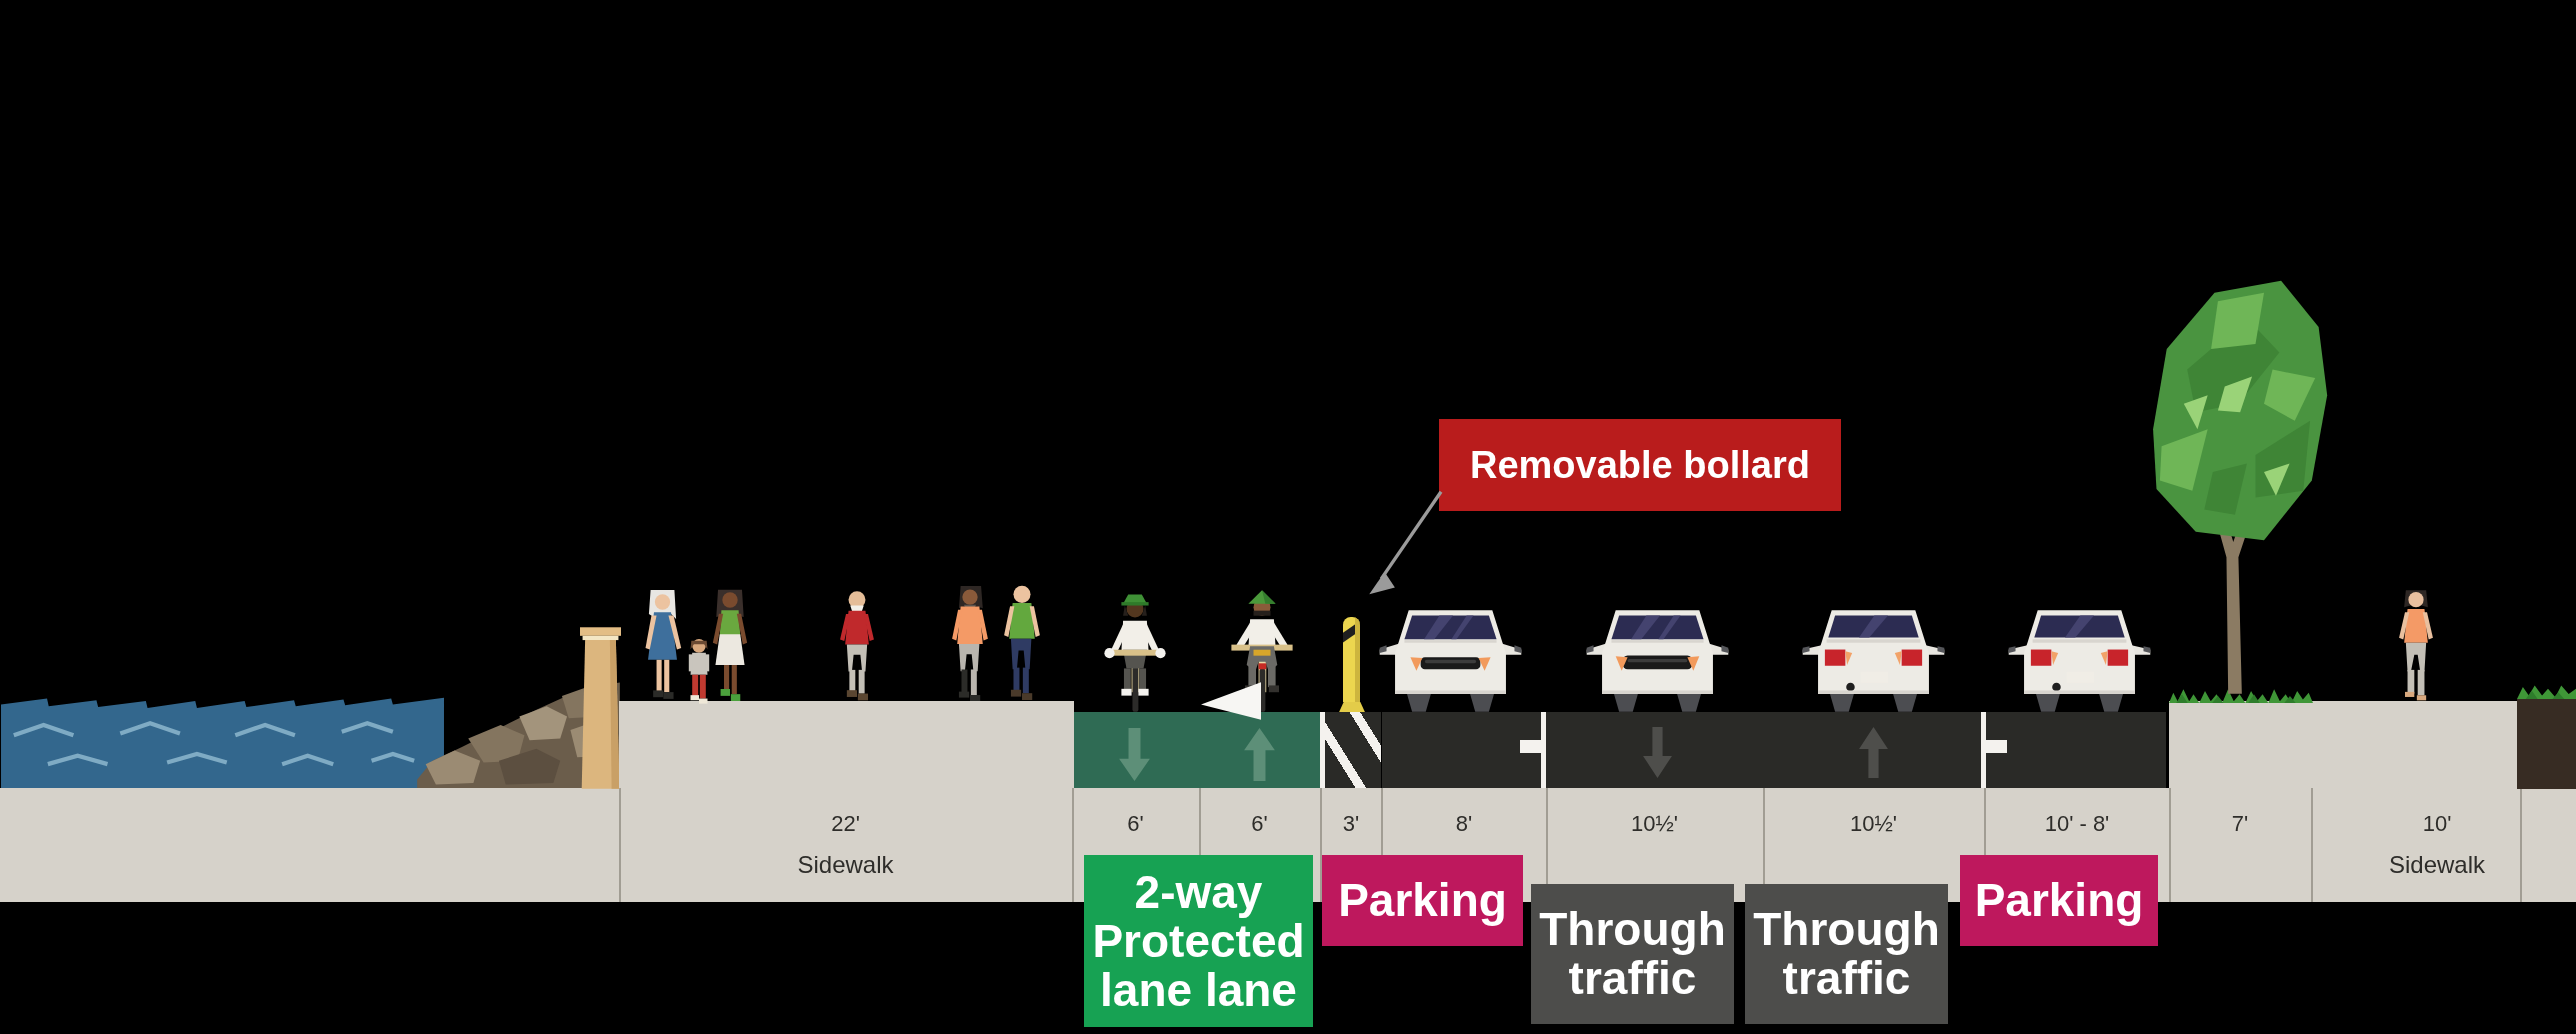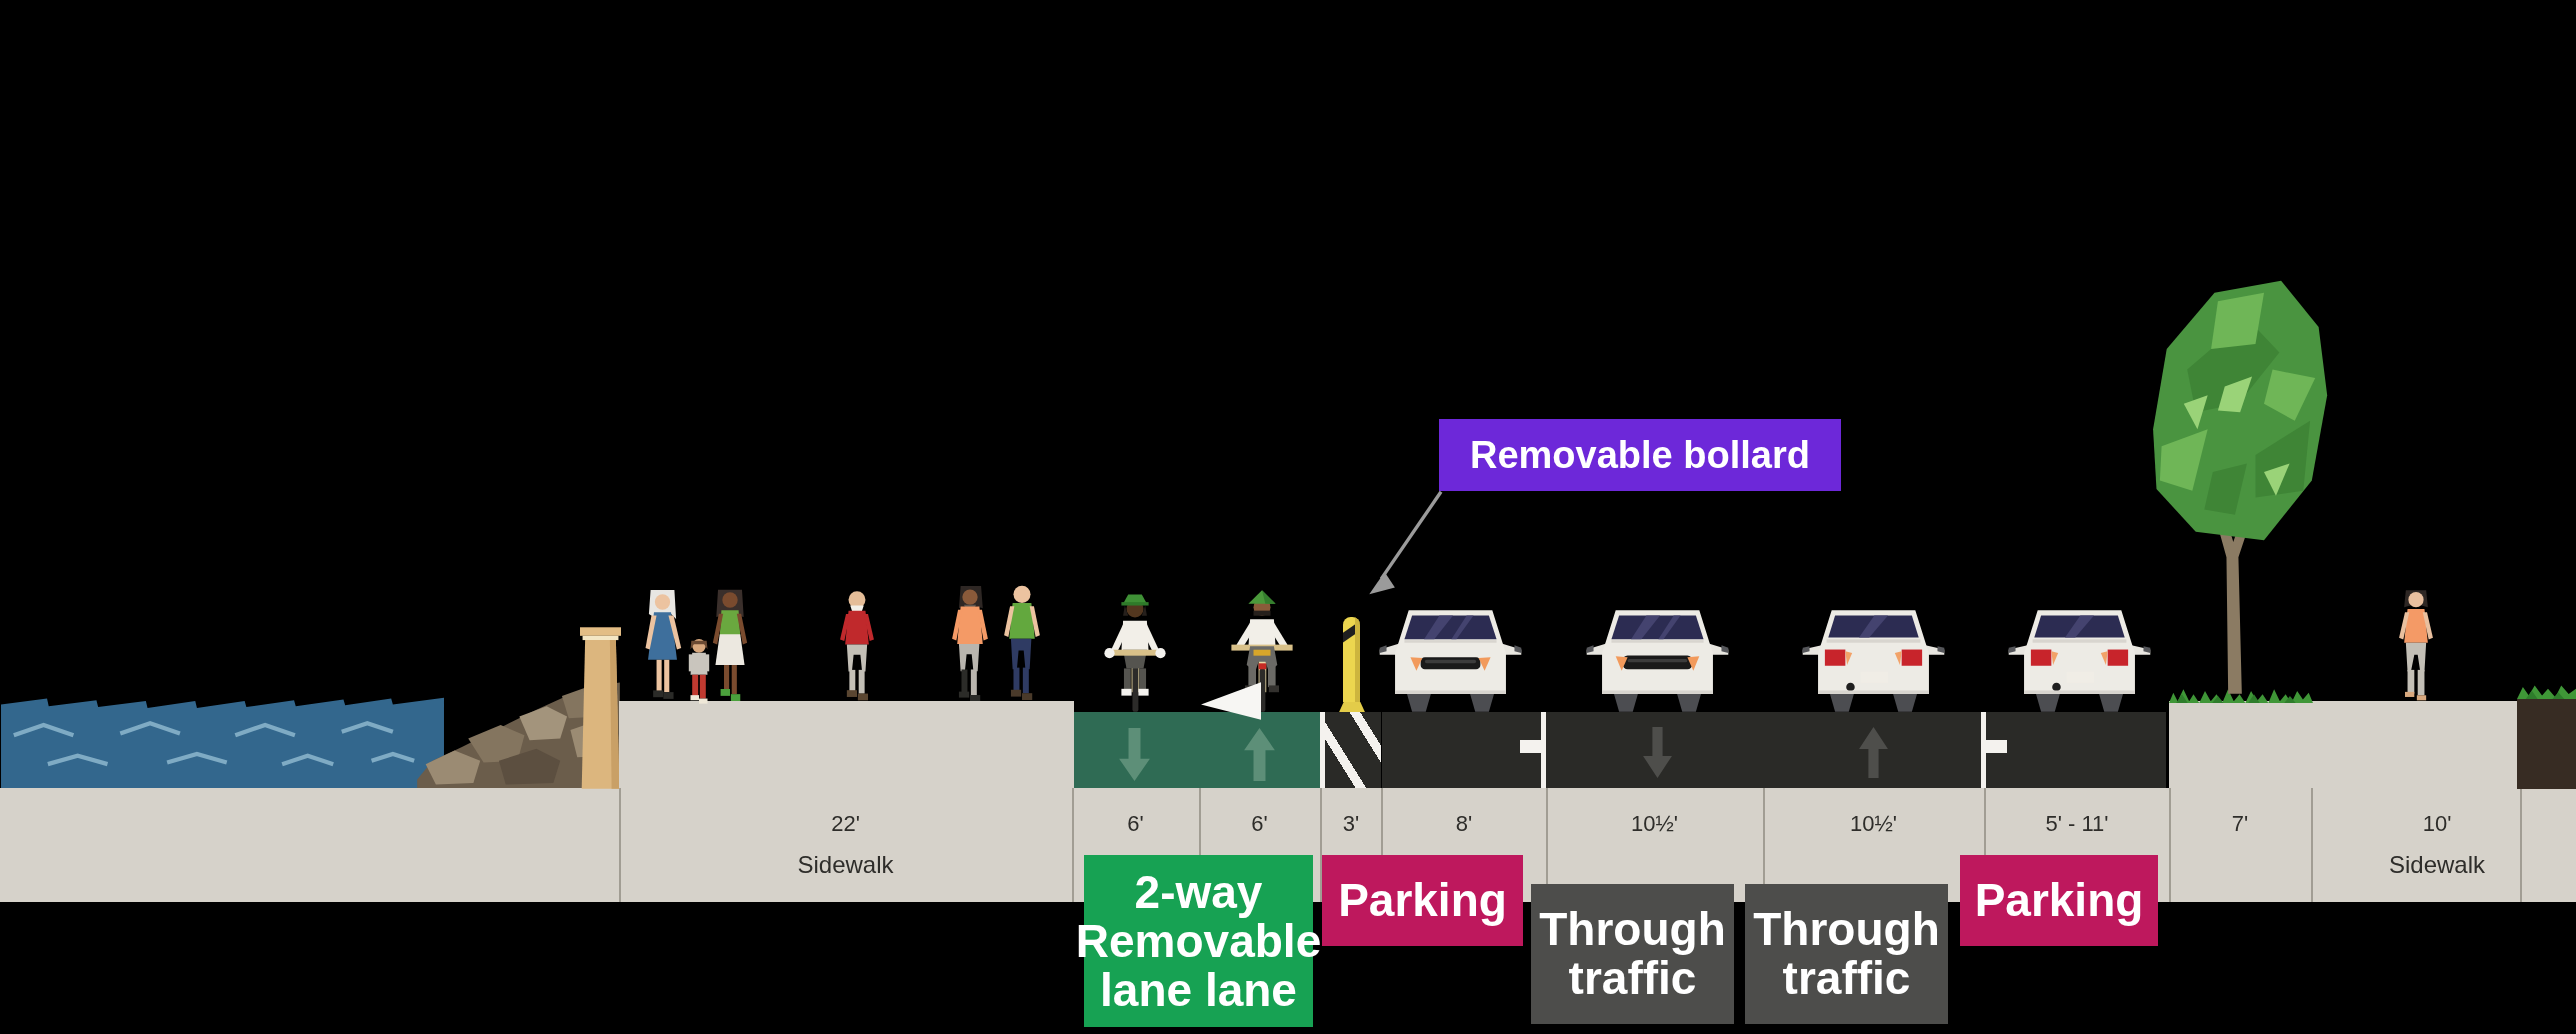--- a/index.html
+++ b/index.html
@@ -21,21 +21,21 @@
           background-image:repeating-linear-gradient(58deg,rgba(0,0,0,0) 0 26px,#f4f2ee 26px 35px);}
   .laneline{top:712px;width:5.1px;height:76px;background:#f4f2ee;}
   .nub{top:740px;width:20.5px;height:13px;background:#f4f2ee;}
   
   .zlbl{display:flex;flex-direction:column;align-items:center;justify-content:center;
         color:#fff;font-weight:bold;font-size:46px;line-height:49px;text-align:center;}
   .zlbl.blue{background:#be185d;}
   .zlbl.dark{background:#4d4d4b;margin-top:29px;}
   .zlbl.green{background:#17a253;}
   
-  #callout-box{left:1439px;top:419px;width:402px;height:72px;background:#6d28d9;
+  #callout-box{left:1439px;top:419px;width:402px;height:92px;background:#b91c1c;
         display:flex;align-items:center;justify-content:center;color:#fff;
         font-weight:bold;font-size:38px;}
   
   #bollard{left:1343px;top:617px;width:17px;height:85px;background:#ecd64f;
            border-radius:7.7px 7.7px 0 0;overflow:hidden;}
   #bollard .stripe{position:absolute;left:-5.1px;top:10.3px;width:29px;height:7.7px;background:#1f1f1f;
            transform:rotate(-35deg);}
   #bollard .shade{position:absolute;right:0;top:0;width:5.1px;height:100%;background:#cdb53e;}
   #bollard-base{left:1339px;top:702px;width:26px;height:10.3px;background:#e3cc49;
            clip-path:polygon(18% 0,82% 0,100% 100%,0 100%);}
@@ -64,21 +64,21 @@
   <div class="abs seg" style="left:1382px;width:164px;">
     <span class="ft">8'</span>
   </div>
   <div class="abs seg" style="left:1546px;width:217px;">
     <span class="ft">10½'</span>
   </div>
   <div class="abs seg" style="left:1763px;width:221px;">
     <span class="ft">10½'</span>
   </div>
   <div class="abs seg" style="left:1984px;width:186px;">
-    <span class="ft">5' - 11'</span>
+    <span class="ft">10' - 8'</span>
   </div>
   <div class="abs seg" style="left:2169px;width:142px;">
     <span class="ft">7'</span>
   </div>
   <div class="abs seg" style="left:2311px;width:252px;">
     <span class="ft">10'</span>
     <span class="nm">Sidewalk</span>
   </div>
 
   <div class="abs divider" style="left:619px;"></div>
@@ -398,21 +398,21 @@
   </svg>
 
   <div class="abs" id="planter"></div>
   <svg class="abs" style="left:2517px;top:682px;" width="59" height="17" viewBox="0 0 80 20" preserveAspectRatio="none">
     <path fill="#3f9637" d="M0,20 L8,6 16,16 24,4 34,16 42,8 52,18 60,4 70,14 80,8 80,20 Z"></path>
     <path fill="#2e7d2b" d="M12,20 L20,10 28,20 Z M48,20 L56,12 64,20 Z"></path>
   </svg>
 
   <div class="abs zlbl green" style="left:1084px;top:855px;width:229px;height:172px;">
     <span>2-way</span>
-    <span>Removable</span>
+    <span>Protected</span>
     <span>lane lane</span>
   </div>
   <div class="abs zlbl blue" style="left:1322px;top:855px;width:201px;height:91px;">
     <span>Parking</span>
   </div>
   <div class="abs zlbl dark" style="left:1531px;top:855px;width:203px;height:140px;">
     <span>Through</span>
     <span>traffic</span>
   </div>
   <div class="abs zlbl dark" style="left:1745px;top:855px;width:203px;height:140px;">

